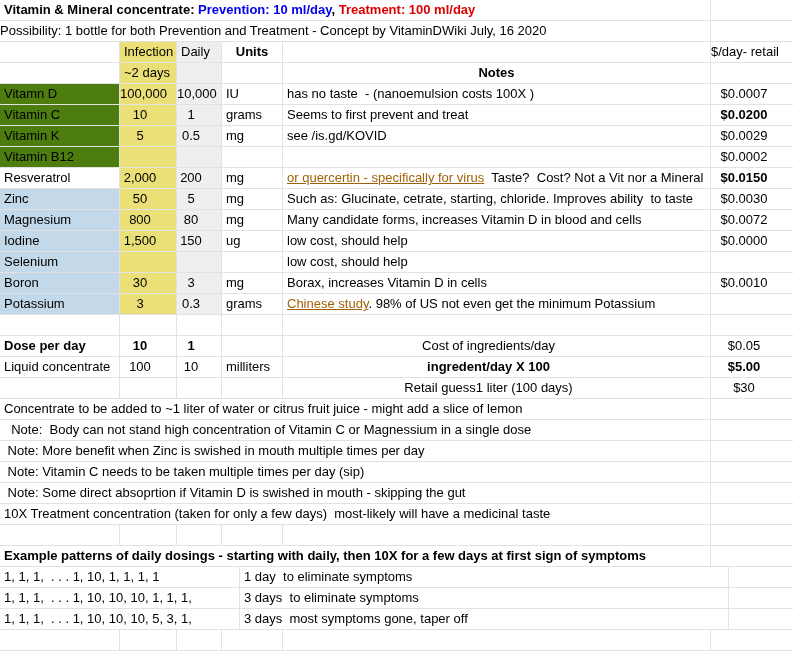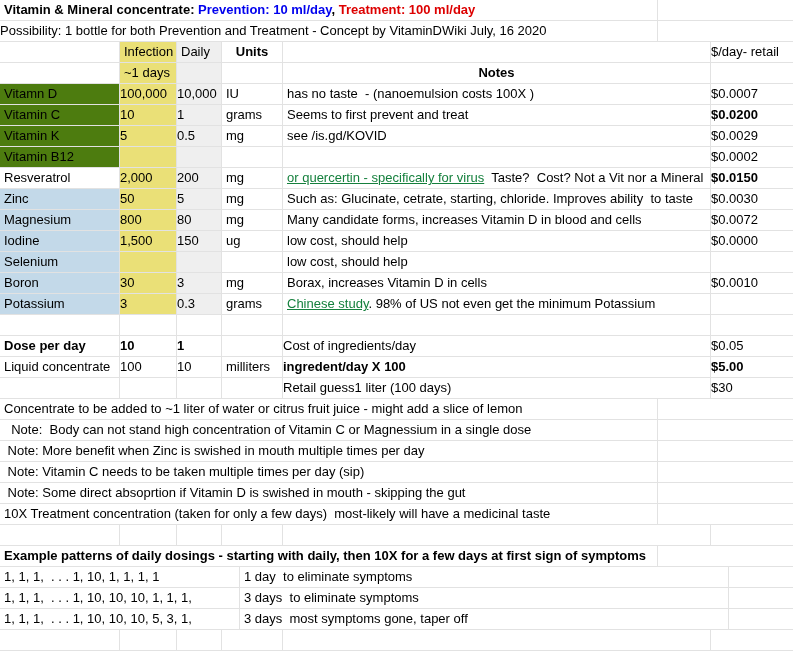--- a/index.html
+++ b/index.html
@@ -4,33 +4,33 @@
 <style>
   html,body{margin:0;padding:0;background:#fff;}
   .sheet{
     width:793px;height:652px;overflow:hidden;background:#ffffff;
     font-family:"Liberation Sans", sans-serif;font-size:13px;color:#000;
   }
   .row{display:flex;height:21px;box-sizing:border-box;border-bottom:1px solid #e2e2e2;}
   .c{box-sizing:border-box;height:100%;line-height:20px;white-space:pre;overflow:visible;flex:none;}
   .bR{border-right:1px solid #e2e2e2;}
   .wA{width:120px}.wB{width:57px}.wC{width:45px}.wD{width:61px}.wE{width:428px}.wF{width:82px}
-  .wAE{width:658px}.wAD{width:240px}.wDE{width:489px}
+  .wAE{width:711px}.wAD{width:240px}.wDE{width:489px}
   .txt{padding-left:4px}
-  .num{text-align:left;padding-right:16px}
+  .num{text-align:center;padding-right:16px}
   .ctr{text-align:center}
   .b{font-weight:700}
   .pad14{}
   .green{background:#4d7c0f}
   .blue{background:#c3d9e9}
   .yellow{background:#eae077}
   .gray{background:#efefef}
   .blueT{color:#0000ee}
   .redT{color:#dd0000}
-  .link{color:#15803d;text-decoration:underline;cursor:pointer}
+  .link{color:#a16207;text-decoration:underline;cursor:pointer}
 </style>
 </head>
 <body>
 
 <div class="sheet">
 
   <div class="row">
     <div class="c wAE bR txt b"><span>Vitamin &amp; Mineral concentrate: </span><span class="blueT">Prevention: 10 ml/day</span><span>, </span><span class="redT">Treatment: 100 ml/day</span></div>
     <div class="c wF"></div>
   </div>
@@ -44,21 +44,21 @@
     <div class="c wA bR"></div>
     <div class="c wB bR yellow txt">Infection</div>
     <div class="c wC bR gray txt">Daily</div>
     <div class="c wD bR ctr b">Units</div>
     <div class="c wE bR"></div>
     <div class="c wF num">$/day- retail</div>
   </div>
 
   <div class="row">
     <div class="c wA bR"></div>
-    <div class="c wB bR yellow txt">~1 days</div>
+    <div class="c wB bR yellow txt">~2 days</div>
     <div class="c wC bR gray"></div>
     <div class="c wD bR"></div>
     <div class="c wE bR ctr b">Notes</div>
     <div class="c wF"></div>
   </div>
 
   <div class="row">
     <div class="c wA bR green txt">Vitamn D</div>
     <div class="c wB bR yellow num">100,000</div>
     <div class="c wC bR gray num">10,000</div>

